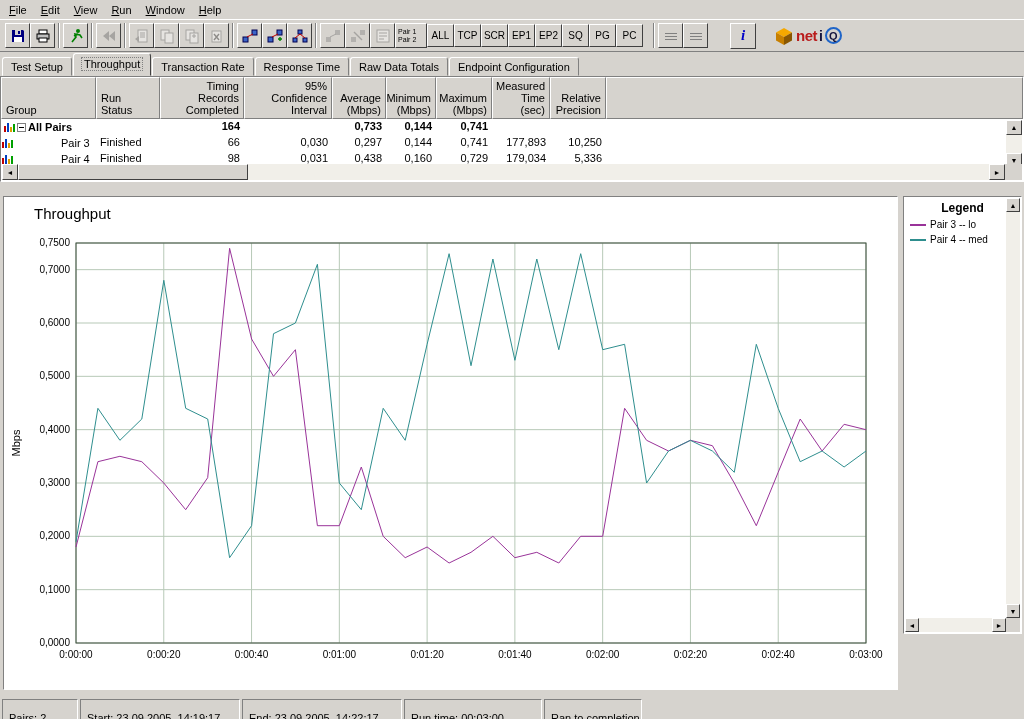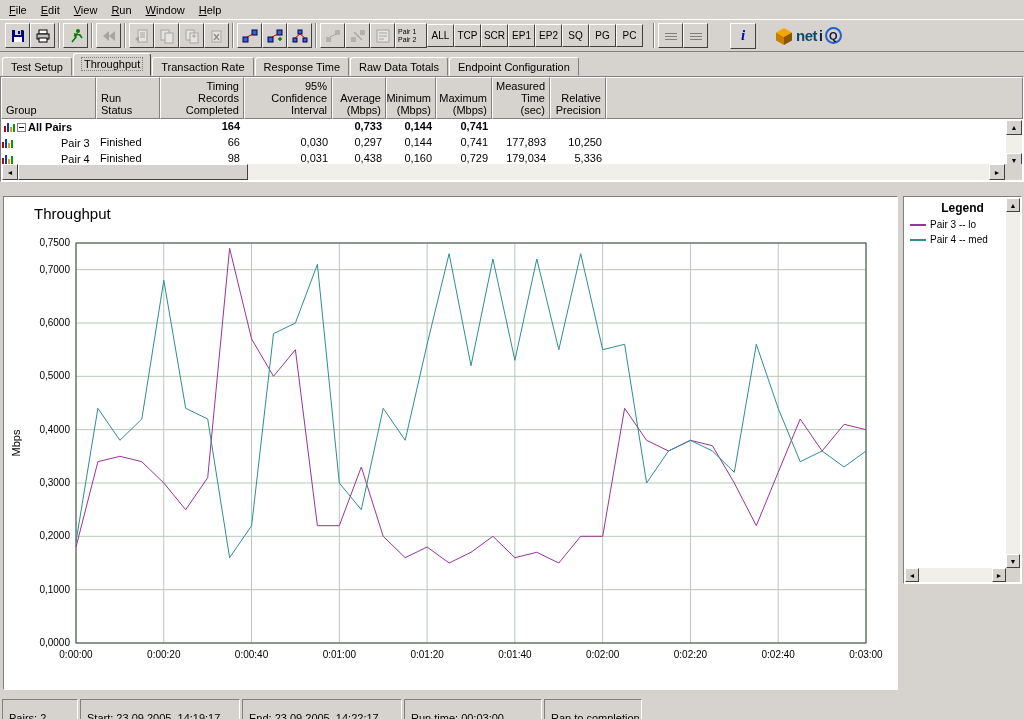--- a/index.html
+++ b/index.html
@@ -19,21 +19,21 @@
           border:1px solid; border-color:#fff #404040 #404040 #fff;
           display:flex; align-items:center; justify-content:center; }
   .tbtn.gray svg { opacity:.4; filter:grayscale(1); }
   .tsep { width:2px; height:25px; margin:0 3px; border-left:1px solid #808080; border-right:1px solid #fff; flex:0 0 auto; }
   .pairbtn { width:32px; height:25px; font-size:7px; line-height:8px; text-align:left; padding:3px 2px; flex-direction:column; align-items:flex-start; }
   .txtbtn { width:27px; height:23px; font-size:10px; padding:0; }
   .listbtn span { display:block; width:12px; border-top:1px solid #808080; margin-top:2px; }
   .infobtn { width:26px; height:26px; margin-left:22px; border-color:#fff #404040 #404040 #fff; }
   .infobtn b { font-family:"Liberation Serif",serif; font-size:15px; color:#0000c8; font-style:italic; }
   .logo { margin-left:18px; display:flex; align-items:center; height:26px; gap:2px; flex:0 0 auto; }
-  .logo .net { font-weight:bold; font-size:15px; color:#0c4a6e; letter-spacing:-0.5px;text-align:center; }
+  .logo .net { font-weight:bold; font-size:15px; color:#b91c1c; letter-spacing:-0.5px;text-align:center; }
   .logo .i { font-weight:bold; font-size:14px; color:#14143c; }
   .logo .q { width:17px; height:17px; border:2px solid #1e64c8; border-radius:50%;
              display:inline-flex; align-items:center; justify-content:center;
              font-weight:bold; font-size:11px; color:#14143c; }
   
   .tabbar { position:absolute; top:53px; left:2px; right:0; height:23px; display:flex; align-items:flex-end; }
   .tab { height:19px; padding:3px 8px 0; margin-right:1px; background:#d6d3ce;
          border:1px solid; border-color:#fff #808080 #d6d3ce #fff; border-radius:3px 3px 0 0; }
   .tab.active { height:23px; padding-top:4px; position:relative; z-index:2; border-color:#fff #404040 #d6d3ce #fff; }
   .tab.active .tab-label { outline:1px dotted #808080; padding:0 2px; }
@@ -66,21 +66,21 @@
                    display:flex; flex-direction:column; justify-content:space-between; }
   .vscroll-table .sb-btn { width:16px; height:15px; }
   .sb-corner-table { position:absolute; right:1px; bottom:1px; width:17px; height:16px; background:#d6d3ce; }
   
   .chart-panel { position:absolute; top:196px; left:3px; width:895px; height:494px;
                  background:#fff; border:1px solid; border-color:#808080 #fff #fff #808080; }
   .chart-title { position:absolute; left:30px; top:8px; font-size:15px; }
   .chart-xlabel { position:absolute; left:72px; width:790px; bottom:6px; text-align:center; font-size:11px; }
   #chart-svg { position:absolute; left:0; top:0; font-family:"Liberation Sans",sans-serif; }
   
-  .legend-panel { position:absolute; top:196px; left:903px; width:119px; height:388px;
+  .legend-panel { position:absolute; top:196px; left:903px; width:119px; height:438px;
                   background:#fff; border:1px solid; border-color:#808080 #fff #fff #808080; overflow:hidden; }
   .legend-title { text-align:center; font-weight:bold; font-size:12px; margin-top:4px; }
   .legend-entry { display:flex; align-items:center; gap:4px; padding:4px 2px 0 6px; font-size:10px; }
   .legend-swatch { width:16px; height:2px; flex:0 0 auto; }
   .vscroll-legend { position:absolute; right:1px; top:1px; width:14px; bottom:15px; background:#f1efe9;
                     display:flex; flex-direction:column; justify-content:space-between; }
   .vscroll-legend .sb-btn { width:14px; height:14px; }
   .hscroll-legend { position:absolute; left:1px; bottom:1px; right:15px; height:14px; background:#f1efe9;
                     display:flex; justify-content:space-between; }
   .hscroll-legend .sb-btn { width:14px; height:14px; }

